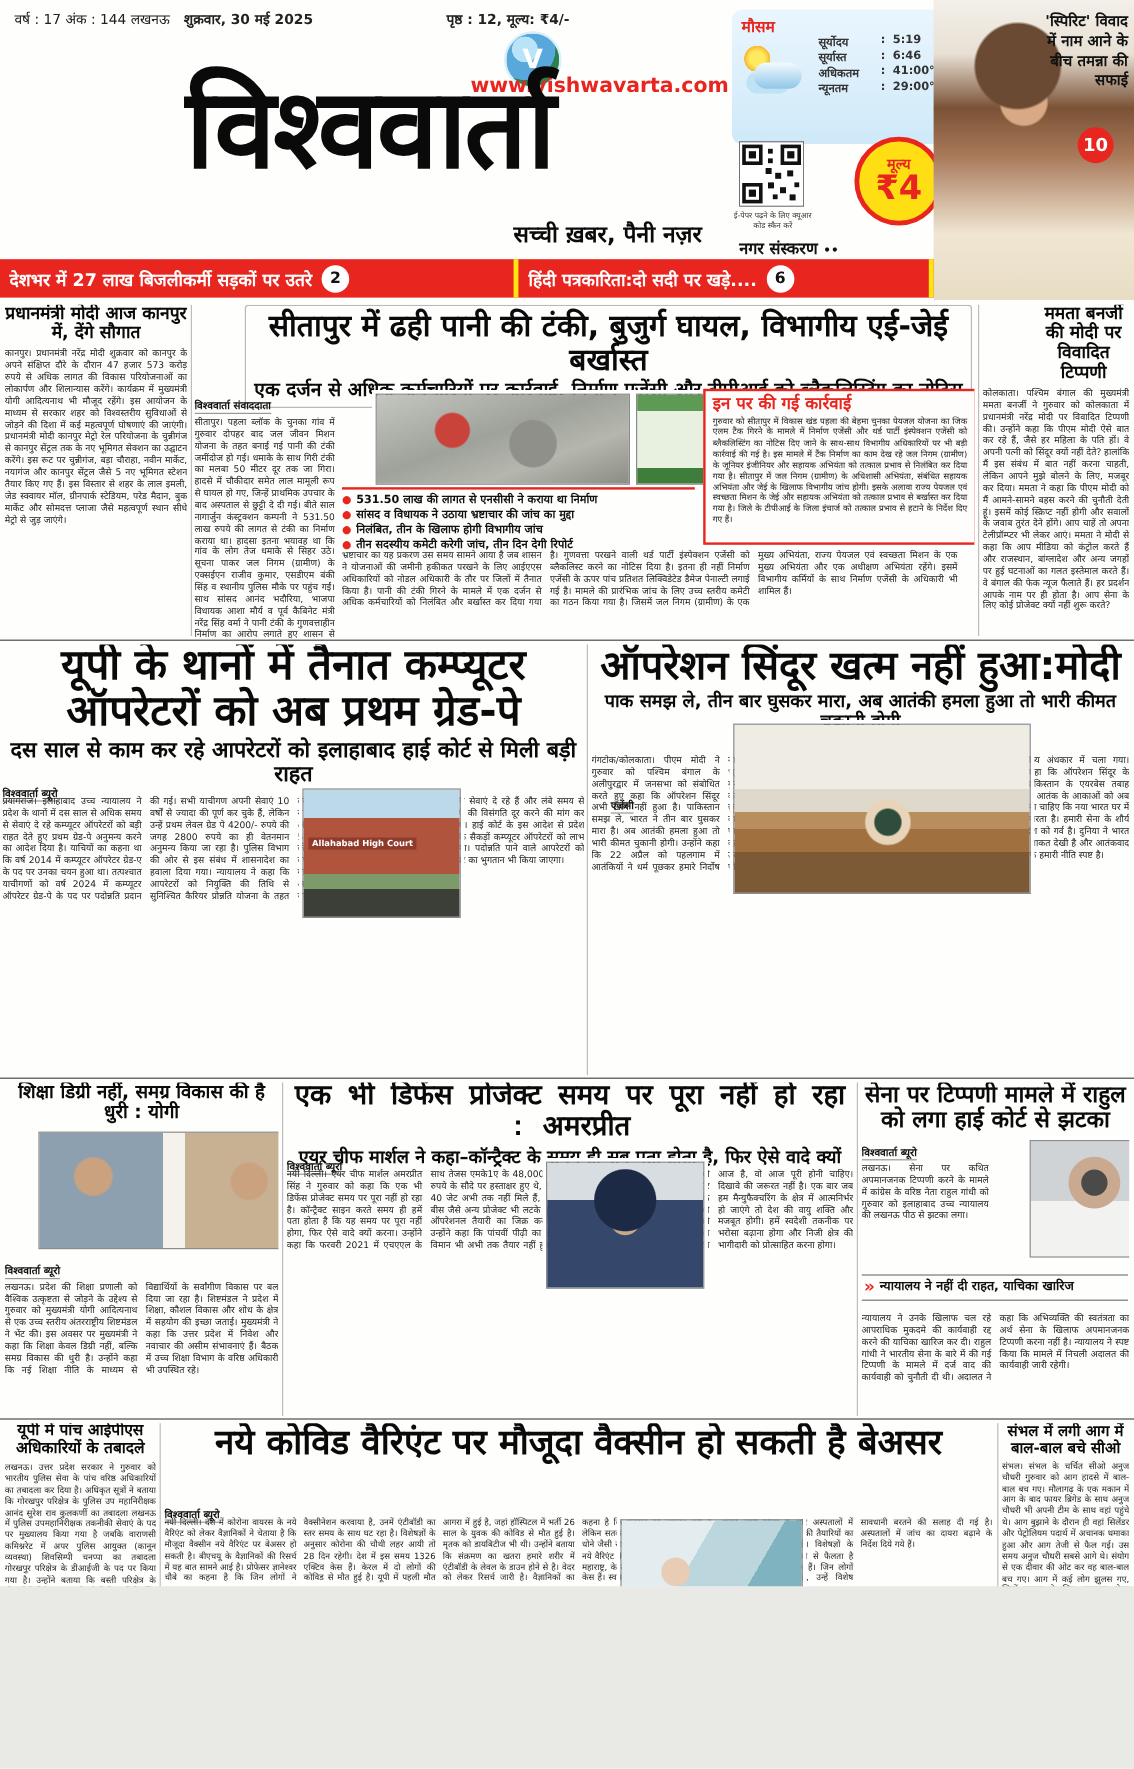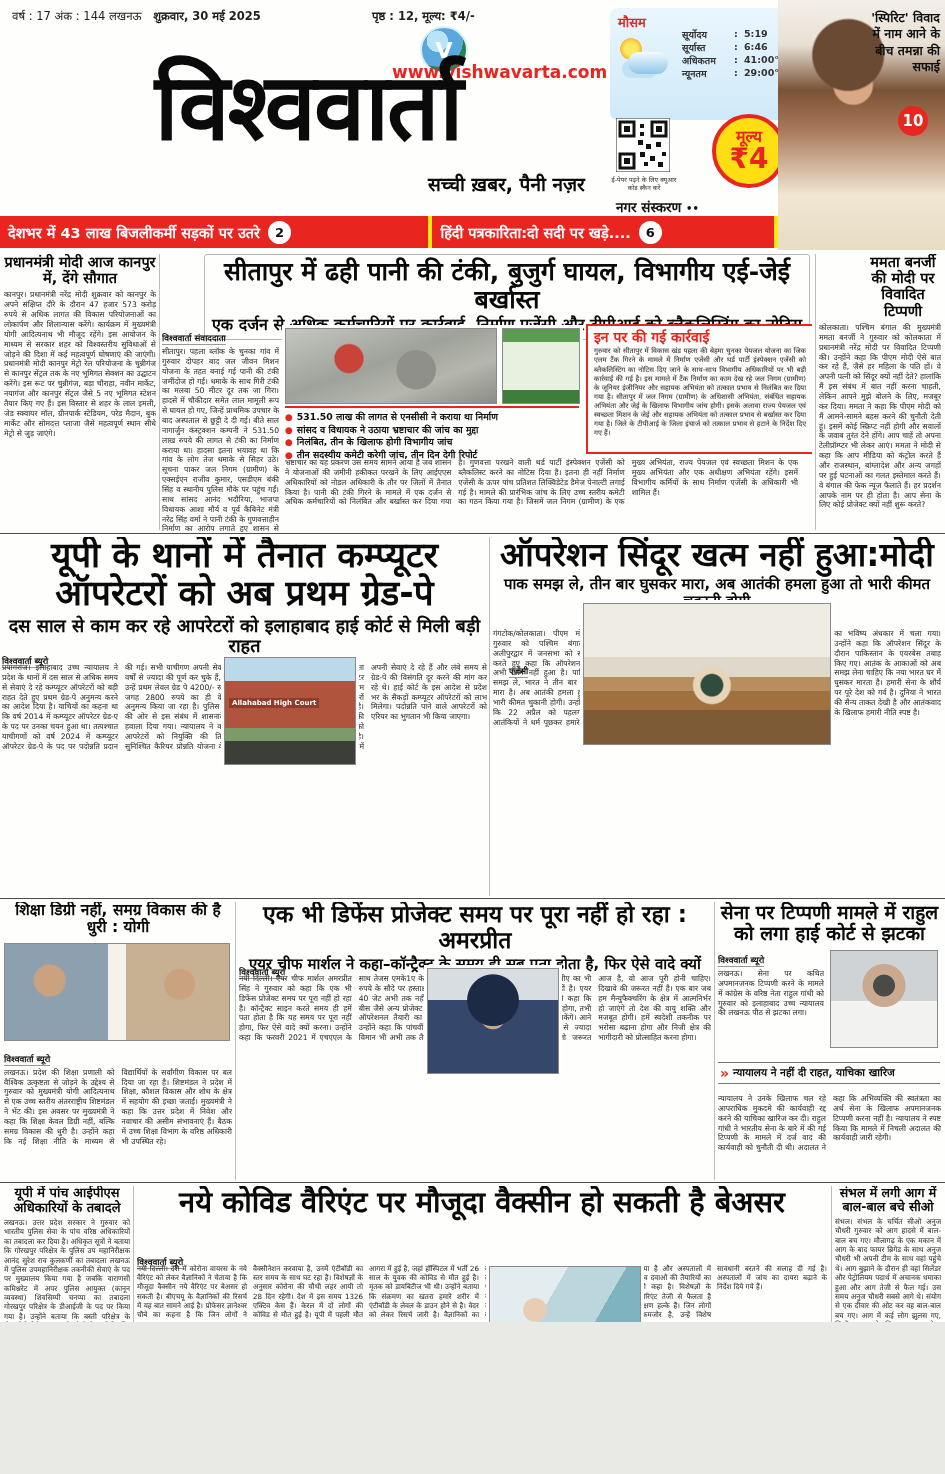--- a/index.html
+++ b/index.html
@@ -9,21 +9,21 @@
   .story{position:absolute;overflow:hidden;}
   .h-head{font-weight:bold;color:#0a0a0a;text-align:center;line-height:1.12;}
   .body-text{font-size:7.6px;line-height:1.3;text-align:justify;color:#1c1c1c;}
   .byline{font-weight:bold;font-size:8.6px;border-bottom:1px solid #999;display:inline-block;margin-bottom:2px;}
   .cols-2{column-count:2;column-gap:7px;}
   .cols-3{column-count:3;column-gap:7px;}
   .cols-4{column-count:4;column-gap:7px;}
   .cols-6{column-count:6;column-gap:6px;}
   .vrule{position:absolute;width:1px;background:#bdbdbd;}
   .hrule{position:absolute;height:1px;background:#4d4d4d;}
-  .photo{position:absolute;border:1px solid #8a8a8a;box-shadow:0 0 0 3px #fff;}
+  .photo{position:absolute;border:1px solid #8a8a8a;box-shadow:0 0 0 3px #fff;margin-left:28px;}
   
   .topline{font-size:11.5px;color:#222;}
   .masthead-title{font-weight:800;font-size:92px;letter-spacing:-2px;white-space:nowrap;
                   text-align:center;line-height:1.25;color:#0a0a0a;}
   .website{color:#e8251f;font-weight:bold;font-size:17px;}
   .tagline{font-weight:bold;font-size:19px;color:#0a0a0a;}
   .logo-circle{width:44px;height:44px;border-radius:50%;
     background:radial-gradient(circle at 35% 30%,#b9e4f7 0 25%,#58a8dc 26% 60%,#2c7f4e 61% 100%);
     display:flex;align-items:center;justify-content:center;color:#fff;font-weight:bold;font-size:22px;
     border:2px solid #d9f0fb;}
@@ -32,21 +32,21 @@
   .weather-row{font-size:9.5px;font-weight:bold;color:#333;display:flex;}
   .weather-row .wl{width:52px;}
   .weather-row .wc{width:10px;}
   .sunball{position:absolute;width:22px;height:22px;border-radius:50%;
     background:radial-gradient(circle,#ffe95e 40%,#f7b731 70%,rgba(247,183,49,0) 71%);}
   .cloudball{position:absolute;width:40px;height:22px;border-radius:12px;
     background:linear-gradient(180deg,#f4fbff,#8fc6e8);box-shadow:-8px 6px 0 -2px #bfe2f5;}
   .qr-caption{font-size:6.4px;text-align:center;color:#333;line-height:1.25;}
   .price-badge{width:66px;height:66px;border-radius:50%;background:#ffdf14;border:4px solid #e8251f;
     display:flex;flex-direction:column;align-items:center;justify-content:center;}
-  .price-badge .pl{color:#e8251f;font-weight:bold;font-size:16px;line-height:1;}
+  .price-badge .pl{color:#e8251f;font-weight:bold;font-size:12px;line-height:1;}
   .price-badge .pv{color:#e8251f;font-weight:800;font-size:28px;line-height:1;}
   .edition{font-weight:bold;font-size:13.5px;}
   .promo-photo{background:
      radial-gradient(circle at 42% 22%,#6b4a33 0 16%,rgba(0,0,0,0) 17%),
      radial-gradient(circle at 45% 34%,#d9a884 0 10%,rgba(0,0,0,0) 11%),
      linear-gradient(180deg,#f3efe9 0%,#e8e0d4 18%,#7a5236 36%,#a9795a 52%,#f0e6d2 78%,#e8dcc4 100%);}
   .promo-text{font-weight:bold;font-size:12.5px;text-align:right;line-height:1.3;color:#111;}
   .page-circle{border-radius:50%;background:#e8251f;color:#fff;font-weight:bold;
     display:flex;align-items:center;justify-content:center;}
   
@@ -87,21 +87,21 @@
     <b style="margin-left:8px;">शुक्रवार, 30 मई 2025</b>
   </div>
   <div class="abs topline" style="left:372px;top:8px;font-weight:bold;">पृष्ठ : 12, मूल्य: ₹4/-</div>
 
   <div class="abs logo-circle" style="left:420px;top:26px;">
     <span>V</span>
   </div>
   <div class="abs website" style="left:392px;top:62px;">www.vishwavarta.com</div>
 
   <div class="abs masthead-title" style="left:8px;top:50px;width:600px;height:138px;overflow:hidden;">विश्ववार्ता</div>
-  <div class="abs tagline" style="left:428px;top:171px;text-align:center;">सच्ची ख़बर, पैनी नज़र</div>
+  <div class="abs tagline" style="left:428px;top:182px;text-align:center;">सच्ची ख़बर, पैनी नज़र</div>
 
   <div class="abs weather-box" style="left:610px;top:8px;width:178px;height:102px;">
     <div class="weather-title">मौसम</div>
     <div class="sunball" style="left:10px;top:30px;"></div>
     <div class="cloudball" style="left:18px;top:44px;"></div>
     <div class="abs" style="left:72px;top:20px;">
       <div class="weather-row">
         <span class="wl">सूर्योदय</span>
         <span class="wc">:</span>
         <span>5:19</span>
@@ -154,21 +154,21 @@
     <span>नगर संस्करण</span>
     <span style="font-size:10px;">••</span>
   </div>
 
   <div class="abs promo-photo" style="left:778px;top:0;width:167px;height:250px;"></div>
   <div class="abs promo-text" style="left:868px;top:10px;width:72px;">'स्पिरिट' विवाद में नाम आने के बीच तमन्ना की सफाई</div>
   <div class="abs page-circle" style="left:898px;top:106px;width:30px;height:30px;font-size:15px;">10</div>
 
   <div class="abs strip" style="left:0;top:216px;width:778px;height:32px;">
     <div class="strip-item" style="flex:38;">
-      <span>देशभर में 43 लाख बिजलीकर्मी सड़कों पर उतरे</span>
+      <span>देशभर में 27 लाख बिजलीकर्मी सड़कों पर उतरे</span>
       <span class="strip-num">2</span>
     </div>
     <div class="strip-sep"></div>
     <div class="strip-item" style="flex:30;">
       <span>हिंदी पत्रकारिता:दो सदी पर खड़े....</span>
       <span class="strip-num">6</span>
     </div>
     <div class="strip-sep"></div>
   </div>
 
@@ -261,21 +261,21 @@
          radial-gradient(circle at 78% 42%,#caa27f 0 8%,rgba(0,0,0,0) 9%),
          linear-gradient(90deg,#8da0b0 0 46%,#f5f2ec 46% 54%,#c8b193 54% 100%);"></div>
     <div style="margin-top:12px;">
       <span class="byline">विश्ववार्ता ब्यूरो</span>
     </div>
     <div class="body-text cols-2" style="height:138px;overflow:hidden;">लखनऊ। प्रदेश की शिक्षा प्रणाली को वैश्विक उत्कृष्टता से जोड़ने के उद्देश्य से गुरुवार को मुख्यमंत्री योगी आदित्यनाथ से एक उच्च स्तरीय अंतरराष्ट्रीय शिष्टमंडल ने भेंट की। इस अवसर पर मुख्यमंत्री ने कहा कि शिक्षा केवल डिग्री नहीं, बल्कि समग्र विकास की धुरी है। उन्होंने कहा कि नई शिक्षा नीति के माध्यम से विद्यार्थियों के सर्वांगीण विकास पर बल दिया जा रहा है। शिष्टमंडल ने प्रदेश में शिक्षा, कौशल विकास और शोध के क्षेत्र में सहयोग की इच्छा जताई। मुख्यमंत्री ने कहा कि उत्तर प्रदेश में निवेश और नवाचार की असीम संभावनाएं हैं। बैठक में उच्च शिक्षा विभाग के वरिष्ठ अधिकारी भी उपस्थित रहे।</div>
   </div>
   <div class="vrule" style="left:235px;top:902px;height:278px;"></div>
 
   <div class="story" style="left:239px;top:902px;width:472px;height:278px;">
-    <div class="h-head" style="font-size:23px;">एक भी डिफेंस प्रोजेक्ट समय पर पूरा नहीं हो रहा : अमरप्रीत</div>
+    <div class="h-head" style="font-size:23px;font-family:Liberation Mono, monospace;">एक भी डिफेंस प्रोजेक्ट समय पर पूरा नहीं हो रहा : अमरप्रीत</div>
     <div class="h-head" style="font-size:15px;margin-top:2px;">एयर चीफ मार्शल ने कहा–कॉन्ट्रैक्ट के समय ही सब पता होता है, फिर ऐसे वादे क्यों करना</div>
     <div class="abs" style="left:0;top:58px;">
       <span class="byline">विश्ववार्ता ब्यूरो</span>
     </div>
     <div class="body-text cols-4 abs" style="left:0;top:72px;width:472px;height:202px;overflow:hidden;">नयी दिल्ली। एयर चीफ मार्शल अमरप्रीत सिंह ने गुरुवार को कहा कि एक भी डिफेंस प्रोजेक्ट समय पर पूरा नहीं हो रहा है। कॉन्ट्रैक्ट साइन करते समय ही हमें पता होता है कि यह समय पर पूरा नहीं होगा, फिर ऐसे वादे क्यों करना। उन्होंने कहा कि फरवरी 2021 में एचएएल के साथ तेजस एमके1ए के 48,000 करोड़ रुपये के सौदे पर हस्ताक्षर हुए थे, लेकिन 40 जेट अभी तक नहीं मिले हैं, जबकि बीस जैसे अन्य प्रोजेक्ट भी लटके हुए हैं। ऑपरेशनल तैयारी का जिक्र करते हुए उन्होंने कहा कि पांचवीं पीढ़ी का लड़ाकू विमान भी अभी तक तैयार नहीं हुआ है। एडवांस्ड स्टील्थ फाइटर एएमसीए का भी अभी तक कोई प्रोटोटाइप नहीं है। एयर चीफ मार्शल अमरप्रीत सिंह ने कहा कि हमें आज के लिए तैयार रहना होगा, तभी भविष्य के लिए भी तैयार हो सकेंगे। आने वाले 10 साल में इंडस्ट्री से ज्यादा आउटपुट मिलेगा, लेकिन जो जरूरत आज है, वो आज पूरी होनी चाहिए। दिखावे की जरूरत नहीं है। एक बार जब हम मैन्युफैक्चरिंग के क्षेत्र में आत्मनिर्भर हो जाएंगे तो देश की वायु शक्ति और मजबूत होगी। हमें स्वदेशी तकनीक पर भरोसा बढ़ाना होगा और निजी क्षेत्र की भागीदारी को प्रोत्साहित करना होगा।</div>
     <div class="photo" style="left:188px;top:66px;width:130px;height:104px;background:
          radial-gradient(circle at 50% 30%,#1c2a46 0 26%,rgba(0,0,0,0) 27%),
          radial-gradient(circle at 50% 46%,#c9a889 0 14%,rgba(0,0,0,0) 15%),
          linear-gradient(180deg,#d8dde2 0 30%,#35476b 30% 100%);"></div>
   </div>

